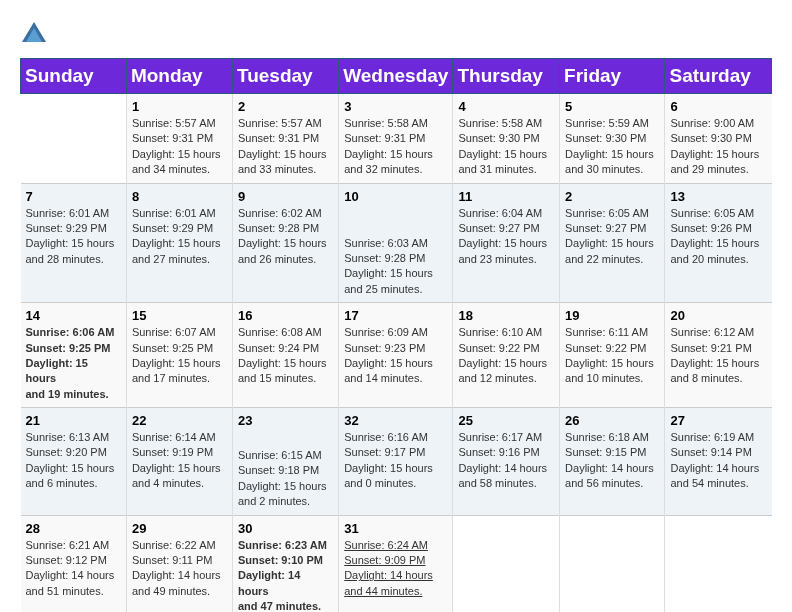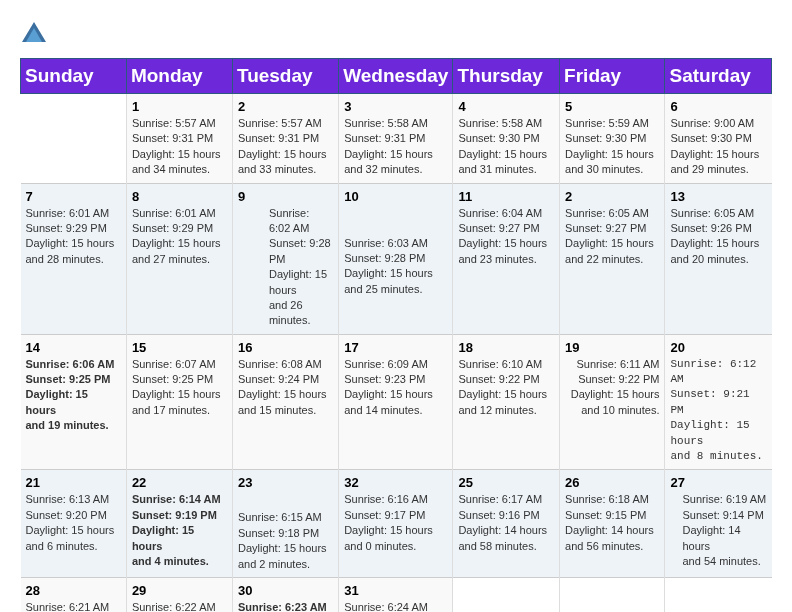--- a/index.html
+++ b/index.html
@@ -177,21 +177,21 @@
         </td>
         <td>
           <span class="day-num">8</span>
           <div class="day-info" style="white-space: pre-line;">Sunrise: 6:01 AM
 Sunset: 9:29 PM
 Daylight: 15 hours
 and 27 minutes.</div>
         </td>
         <td>
           <span class="day-num">9</span>
-          <div class="day-info" style="white-space: pre-line; margin-left: 31px;">Sunrise: 6:02 AM
+          <div class="day-info" style="white-space: pre-line;">Sunrise: 6:02 AM
 Sunset: 9:28 PM
 Daylight: 15 hours
 and 26 minutes.</div>
         </td>
         <td>
           <span class="day-num">10</span>
           <div class="day-info" style="white-space: pre-line; margin-top: 32px;">Sunrise: 6:03 AM
 Sunset: 9:28 PM
 Daylight: 15 hours
 and 25 minutes.</div>
@@ -249,44 +249,44 @@
         </td>
         <td>
           <span class="day-num">18</span>
           <div class="day-info" style="white-space: pre-line;">Sunrise: 6:10 AM
 Sunset: 9:22 PM
 Daylight: 15 hours
 and 12 minutes.</div>
         </td>
         <td>
           <span class="day-num">19</span>
-          <div class="day-info" style="white-space: pre-line; text-align: right;">Sunrise: 6:11 AM
+          <div class="day-info" style="white-space: pre-line;">Sunrise: 6:11 AM
 Sunset: 9:22 PM
 Daylight: 15 hours
 and 10 minutes.</div>
         </td>
         <td>
           <span class="day-num">20</span>
-          <div class="day-info" style="white-space: pre-line; font-family: Liberation Mono, monospace;">Sunrise: 6:12 AM
+          <div class="day-info" style="white-space: pre-line;">Sunrise: 6:12 AM
 Sunset: 9:21 PM
 Daylight: 15 hours
 and 8 minutes.</div>
         </td>
       </tr>
       <tr>
         <td>
           <span class="day-num">21</span>
           <div class="day-info" style="white-space: pre-line;">Sunrise: 6:13 AM
 Sunset: 9:20 PM
 Daylight: 15 hours
 and 6 minutes.</div>
         </td>
         <td>
           <span class="day-num">22</span>
-          <div class="day-info" style="white-space: pre-line; font-weight: bold;">Sunrise: 6:14 AM
+          <div class="day-info" style="white-space: pre-line;">Sunrise: 6:14 AM
 Sunset: 9:19 PM
 Daylight: 15 hours
 and 4 minutes.</div>
         </td>
         <td>
           <span class="day-num">23</span>
           <div class="day-info" style="white-space: pre-line; margin-top: 20px;">Sunrise: 6:15 AM
 Sunset: 9:18 PM
 Daylight: 15 hours
 and 2 minutes.</div>
@@ -307,21 +307,21 @@
         </td>
         <td>
           <span class="day-num">26</span>
           <div class="day-info" style="white-space: pre-line;">Sunrise: 6:18 AM
 Sunset: 9:15 PM
 Daylight: 14 hours
 and 56 minutes.</div>
         </td>
         <td>
           <span class="day-num">27</span>
-          <div class="day-info" style="white-space: pre-line; margin-left: 12px;">Sunrise: 6:19 AM
+          <div class="day-info" style="white-space: pre-line;">Sunrise: 6:19 AM
 Sunset: 9:14 PM
 Daylight: 14 hours
 and 54 minutes.</div>
         </td>
       </tr>
       <tr>
         <td>
           <span class="day-num">28</span>
           <div class="day-info" style="white-space: pre-line;">Sunrise: 6:21 AM
 Sunset: 9:12 PM
@@ -337,21 +337,21 @@
         </td>
         <td>
           <span class="day-num">30</span>
           <div class="day-info" style="white-space: pre-line; font-weight: bold;">Sunrise: 6:23 AM
 Sunset: 9:10 PM
 Daylight: 14 hours
 and 47 minutes.</div>
         </td>
         <td>
           <span class="day-num">31</span>
-          <div class="day-info" style="white-space: pre-line;">Sunrise: 6:24 AM
+          <div class="day-info" style="white-space: pre-line; text-decoration: underline;">Sunrise: 6:24 AM
 Sunset: 9:09 PM
 Daylight: 14 hours
 and 44 minutes.</div>
         </td>
         <td class="empty-cell"></td>
         <td class="empty-cell"></td>
         <td class="empty-cell"></td>
       </tr>
     </tbody>
 </table>

